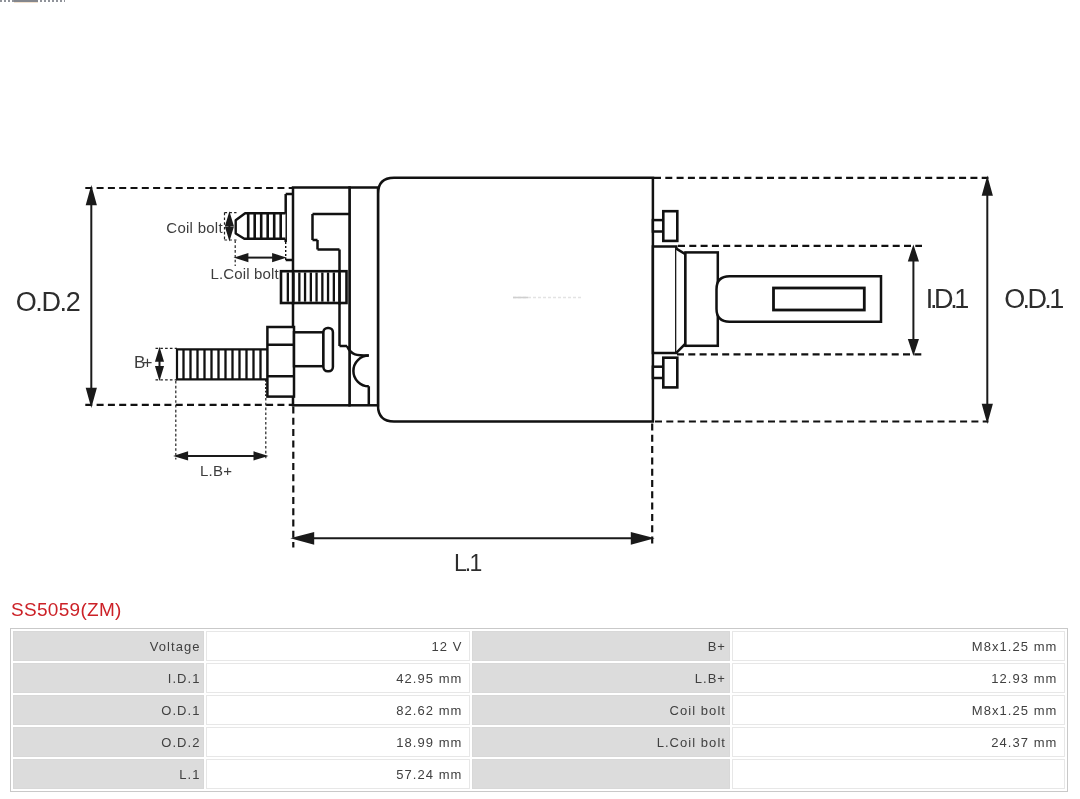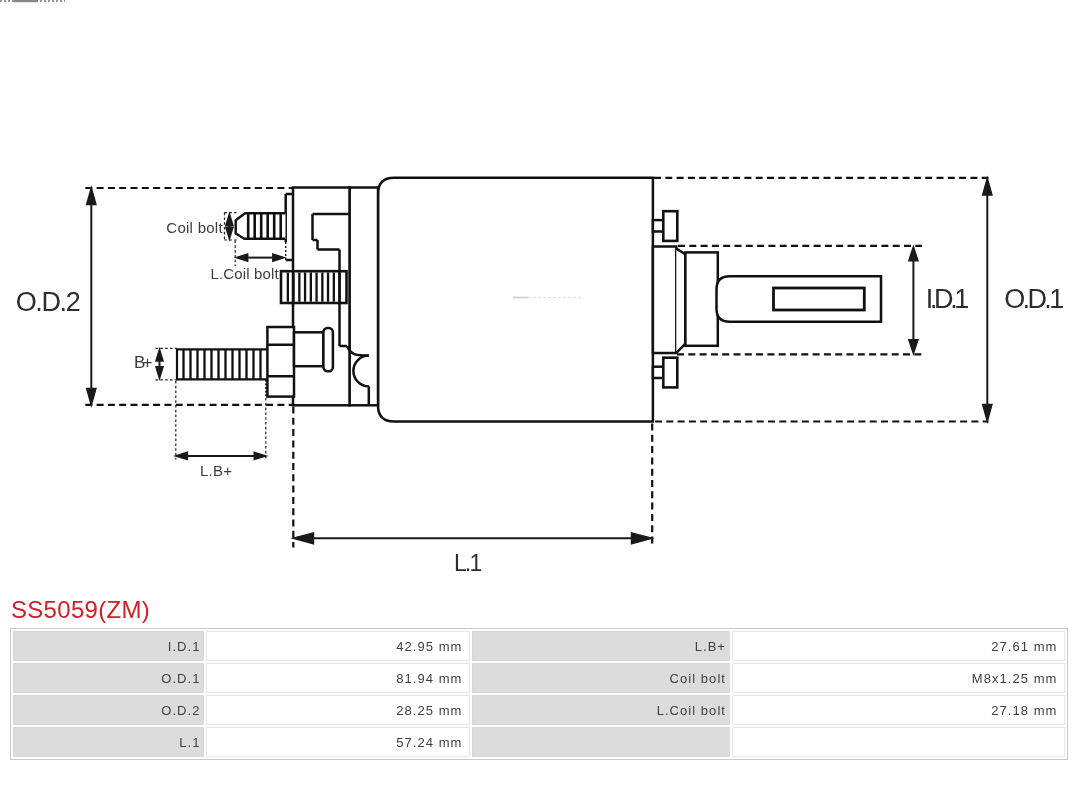--- a/index.html
+++ b/index.html
@@ -1,20 +1,20 @@
 <!DOCTYPE html>
 <html><head>
 <meta charset="utf-8">
 <style>
 html,body{margin:0;padding:0;background:#fff;}
 body{width:1080px;height:799px;overflow:hidden;font-family:"Liberation Sans",sans-serif;position:relative;}
 #artifact{position:absolute;left:0;top:0;width:65px;height:2px;
 background:repeating-linear-gradient(90deg,#90939a 0 2px,rgba(255,255,255,0) 2px 4px);}
 #diagram{position:absolute;left:0;top:0;}
-#title{position:absolute;left:11px;top:599px;font-size:24px;letter-spacing:0.3px;color:#cc2127;line-height:22px;}
+#title{position:absolute;left:11px;top:599px;font-size:19px;letter-spacing:0.3px;color:#cc2127;line-height:22px;}
 table{position:absolute;left:10px;top:628px;border-collapse:separate;border-spacing:2px;
 border:1px solid #c9c9c9;table-layout:fixed;}
 td{height:30px;font-size:13px;letter-spacing:1.05px;color:#404040;text-align:right;box-sizing:border-box;
 padding:0 6px 0 0;vertical-align:middle;overflow:hidden;}
 td.l{background:#dcdcdc;border:1px solid #d8d8d8;padding-right:2.5px;}
 td.v{background:#ffffff;border:1px solid #e7e7e7;}
 </style>
 </head>
 <body>
 <div id="artifact"></div>
@@ -155,37 +155,43 @@
 </svg>
 <div id="title">SS5059(ZM)</div>
 <table>
 <colgroup>
 <col style="width:191px">
       <col style="width:263.5px">
       <col style="width:258px">
       <col style="width:333px">
 </colgroup>
 <tbody>
+      <tr>
+        <td class="l">Voltage</td>
+        <td class="v">12 V</td>
+        <td class="l">B+</td>
+        <td class="v">M8x1.25 mm</td>
+      </tr>
 <tr>
         <td class="l">I.D.1</td>
         <td class="v">42.95 mm</td>
         <td class="l">L.B+</td>
-        <td class="v">27.61 mm</td>
+        <td class="v">12.93 mm</td>
       </tr>
 <tr>
         <td class="l">O.D.1</td>
-        <td class="v">81.94 mm</td>
+        <td class="v">82.62 mm</td>
         <td class="l">Coil bolt</td>
         <td class="v">M8x1.25 mm</td>
       </tr>
 <tr>
         <td class="l">O.D.2</td>
-        <td class="v">28.25 mm</td>
+        <td class="v">18.99 mm</td>
         <td class="l">L.Coil bolt</td>
-        <td class="v">27.18 mm</td>
+        <td class="v">24.37 mm</td>
       </tr>
 <tr>
         <td class="l">L.1</td>
         <td class="v">57.24 mm</td>
         <td class="l"></td>
         <td class="v"></td>
       </tr>
 </tbody>
   </table>
 

